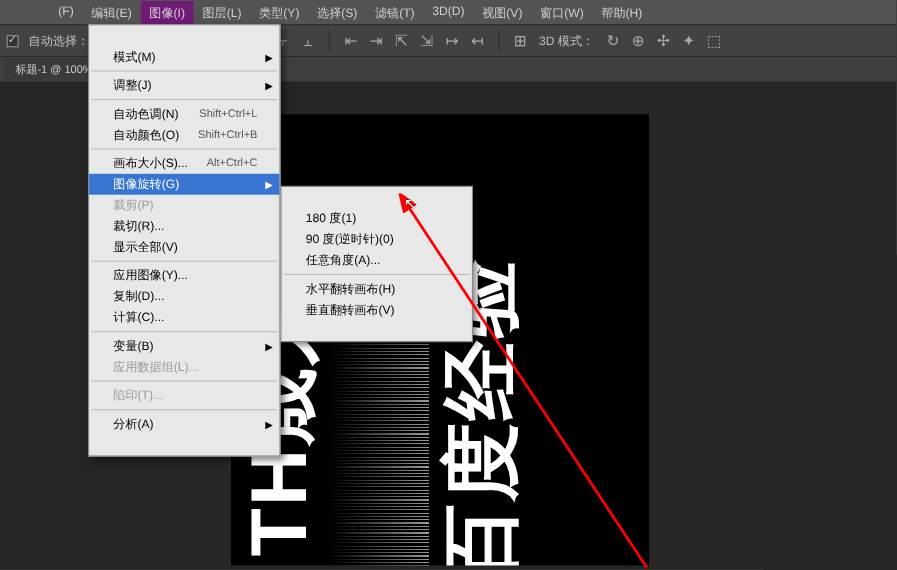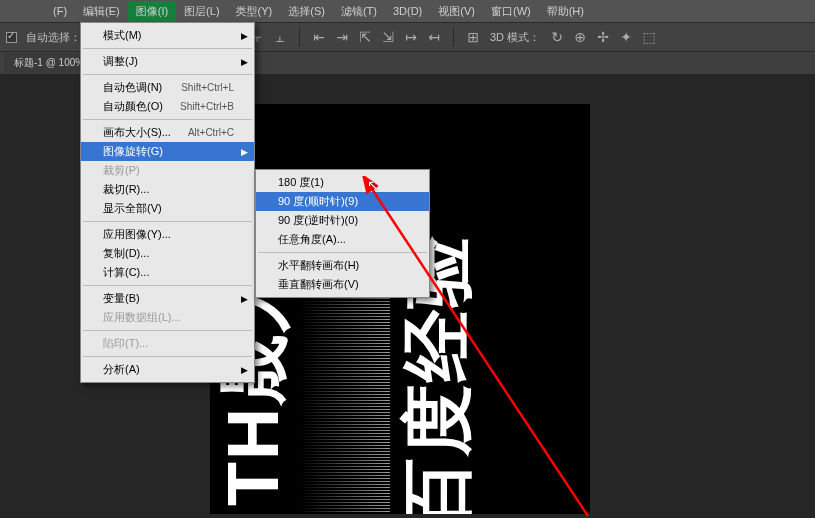--- a/index.html
+++ b/index.html
@@ -1,34 +1,34 @@
 <!DOCTYPE html>
 <html><head>
   <meta charset="utf-8">
   <style>
     *{margin:0;padding:0;box-sizing:border-box;font-family:"Microsoft YaHei",Arial,sans-serif;font-size:11px;user-select:none}
     body{width:815px;height:518px;background:#535353;overflow:hidden;position:relative}
     .menubar{height:22px;background:#535353;display:flex;align-items:center;padding-left:45px;color:#d0d0d0}
     .menubar .mitem{padding:3px 8px;cursor:pointer}
-    .menubar .mitem.active{background:#15803d}
+    .menubar .mitem.active{background:#701a75}
     .optbar{height:30px;background:#424242;border-top:1px solid #2a2a2a;border-bottom:1px solid #2a2a2a;display:flex;align-items:center;padding-left:6px;color:#c0c0c0;gap:6px}
     .optbar .chk{width:11px;height:11px;border:1px solid #999;display:inline-block;margin-right:3px;position:relative;background:#333}
     .optbar .chk.on::after{content:"✓";position:absolute;top:-3px;left:0;color:#ccc;font-size:10px}
     .optbar .sep{width:1px;height:20px;background:#2a2a2a;margin:0 2px}
     .optbar .icon{width:22px;height:22px;display:flex;align-items:center;justify-content:center;color:#aaa;border-radius:2px;font-size:14px}
     .optbar .group{display:flex;gap:1px}
     .tabbar{height:22px;background:#3f3f3f;display:flex;align-items:center;padding-left:4px}
     .tabbar .tab{background:#3a3a3a;color:#ccc;padding:3px 10px;font-size:10px}
     .canvas-area{position:absolute;top:74px;left:0;right:0;bottom:0;background:#262626}
     .doc{position:absolute;top:30px;left:210px;width:380px;height:410px;background:#000;overflow:hidden}
     .txt-line{position:absolute;font-size:72px;font-weight:900;color:#fff;transform:rotate(-90deg);letter-spacing:2px;white-space:nowrap}
     .txt-line.l1{left:-80px;top:230px}
     .txt-line.l2{left:80px;top:230px}
     .streak::before{content:"";position:absolute;top:-90px;left:-6px;right:-6px;height:90px;background:repeating-linear-gradient(90deg,rgba(255,255,255,.6) 0 1px,transparent 1px 3px);mask:linear-gradient(to bottom,transparent,#000);-webkit-mask:linear-gradient(to bottom,transparent,#000)}
-    .dropdown{position:absolute;background:#e8e8e8;border:1px solid #888;box-shadow:3px 3px 6px rgba(0,0,0,.5);min-width:175px;padding:3px 0;z-index:10}
+    .dropdown{position:absolute;background:#e8e8e8;border:1px solid #888;box-shadow:3px 3px 6px rgba(0,0,0,.5);min-width:175px;padding:19px 0;z-index:10}
     .dropdown .row{display:flex;justify-content:space-between;align-items:center;padding:3px 20px 3px 22px;color:#000;position:relative;height:19px}
     .dropdown .row.dis{color:#999}
     .dropdown .row.hl{background:#3874d1;color:#fff}
     .dropdown .row .arrow{position:absolute;right:6px;font-size:9px}
     .dropdown .divider{height:1px;background:#bbb;margin:3px 2px}
     .dropdown .short{color:#555;font-size:10px}
     .menu1{top:22px;left:80px;width:175px}
     .menu2{top:169px;left:255px;width:155px}
     .red-arrow{position:absolute;z-index:30;pointer-events:none}
     .cursor{position:absolute;top:177px;left:367px;z-index:40;font-size:14px;color:#fff;text-shadow:0 0 2px #000}
@@ -158,23 +158,20 @@
   <div class="row">
       <span>分析(A)</span>
       <span class="arrow">▶</span>
     </div>
 </div>
 
 <div class="dropdown menu2">
   <div class="row">
       <span>180 度(1)</span>
     </div>
-  <div class="row hl">
-      <span>90 度(顺时针)(9)</span>
-    </div>
   <div class="row">
       <span>90 度(逆时针)(0)</span>
     </div>
   <div class="row">
       <span>任意角度(A)...</span>
     </div>
   <div class="divider"></div>
   <div class="row">
       <span>水平翻转画布(H)</span>
     </div>

